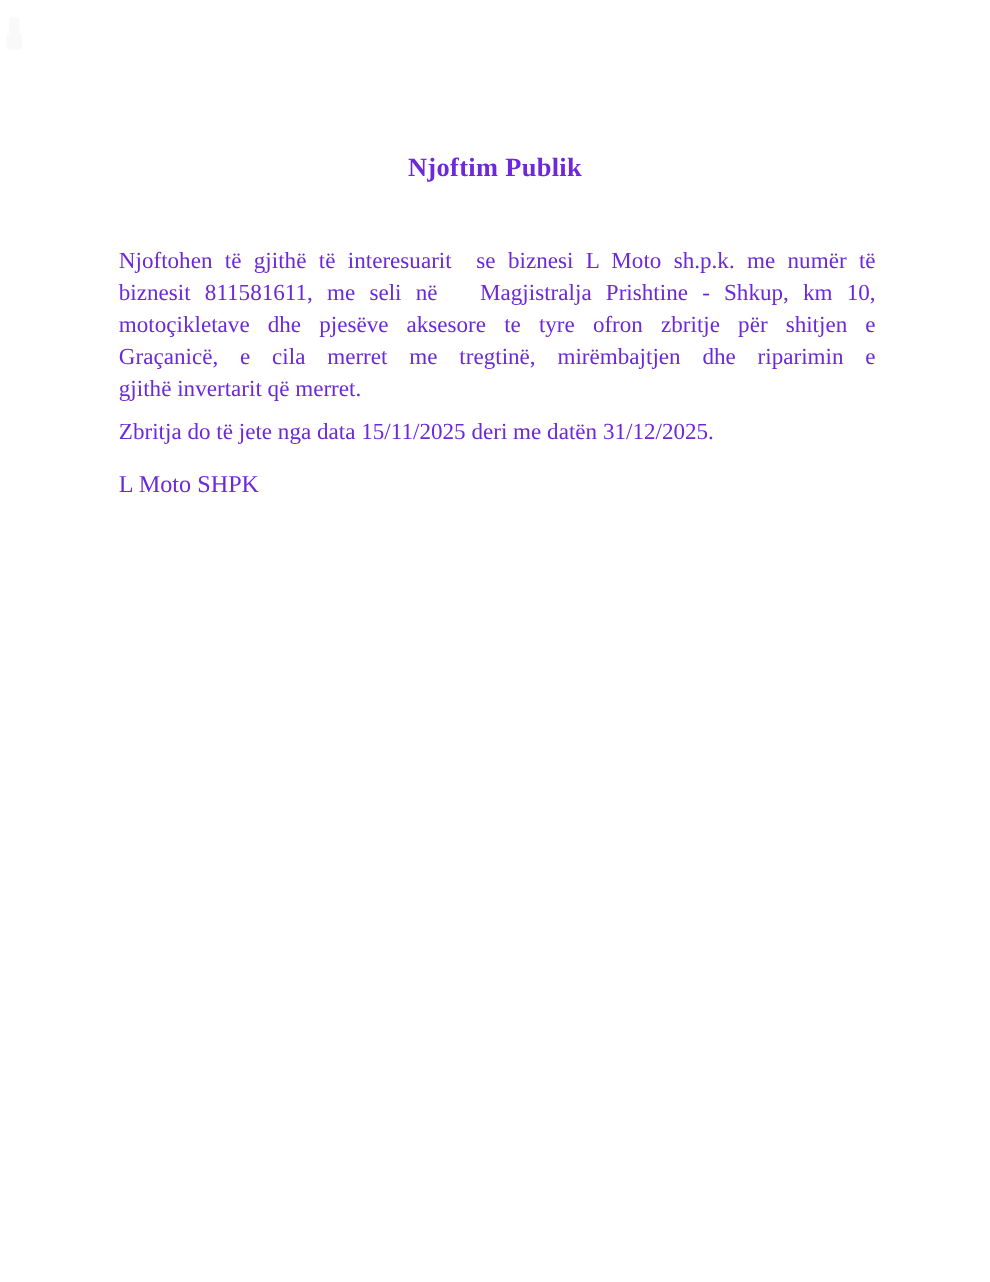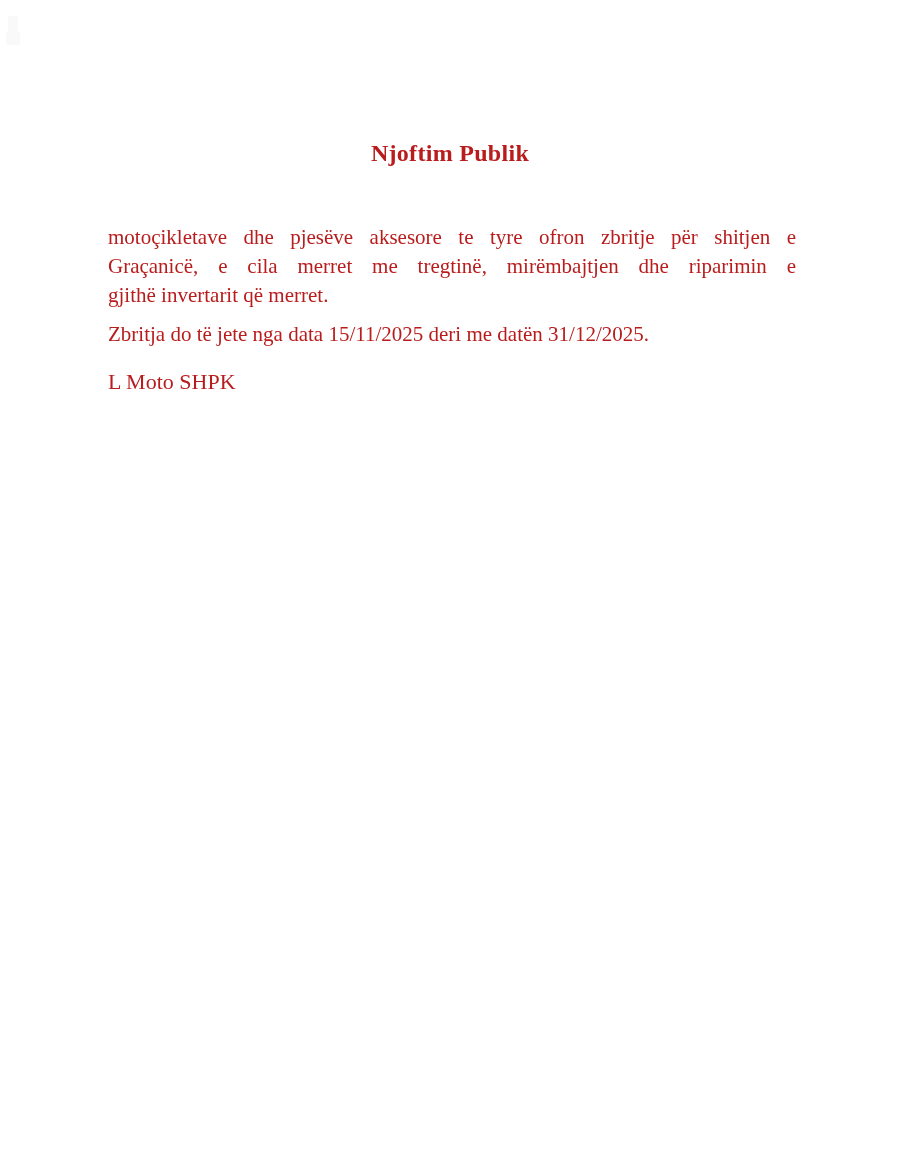--- a/index.html
+++ b/index.html
@@ -6,21 +6,21 @@
     margin: 0;
     padding: 0;
     background: #ffffff;
   }
   .page {
     position: relative;
     width: 900px;
     height: 1165px;
     background: #ffffff;
     font-family: "Liberation Serif", "DejaVu Serif", serif;
-    color: #b91c1c;
+    color: #6d28d9;
     overflow: hidden;
   }
   .doc-title {
     position: absolute;
     top: 140px;
     left: 0;
     width: 100%;
     text-align: center;
     font-size: 24px;
     font-weight: bold;
@@ -67,20 +67,22 @@
 <div class="page">
 
   <div class="artifact artifact-1"></div>
   <div class="artifact artifact-2"></div>
 
   <div class="doc-title">Njoftim Publik</div>
 
   <div class="content">
 
     <div class="para">
+      <div class="jline">Njoftohen të gjithë të interesuarit  se biznesi L Moto sh.p.k. me numër të</div>
+      <div class="jline">biznesit 811581611, me seli në   Magjistralja Prishtine - Shkup, km 10,</div>
       <div class="jline">motoçikletave dhe pjesëve aksesore te tyre ofron zbritje për shitjen e</div>
       <div class="jline">Graçanicë, e cila merret me tregtinë, mirëmbajtjen dhe riparimin e</div>
       <div class="lline">gjithë invertarit që merret.</div>
     </div>
 
     <div class="para para-gap">
       <div class="lline">Zbritja do të jete nga data 15/11/2025 deri me datën 31/12/2025.</div>
     </div>
 
 

